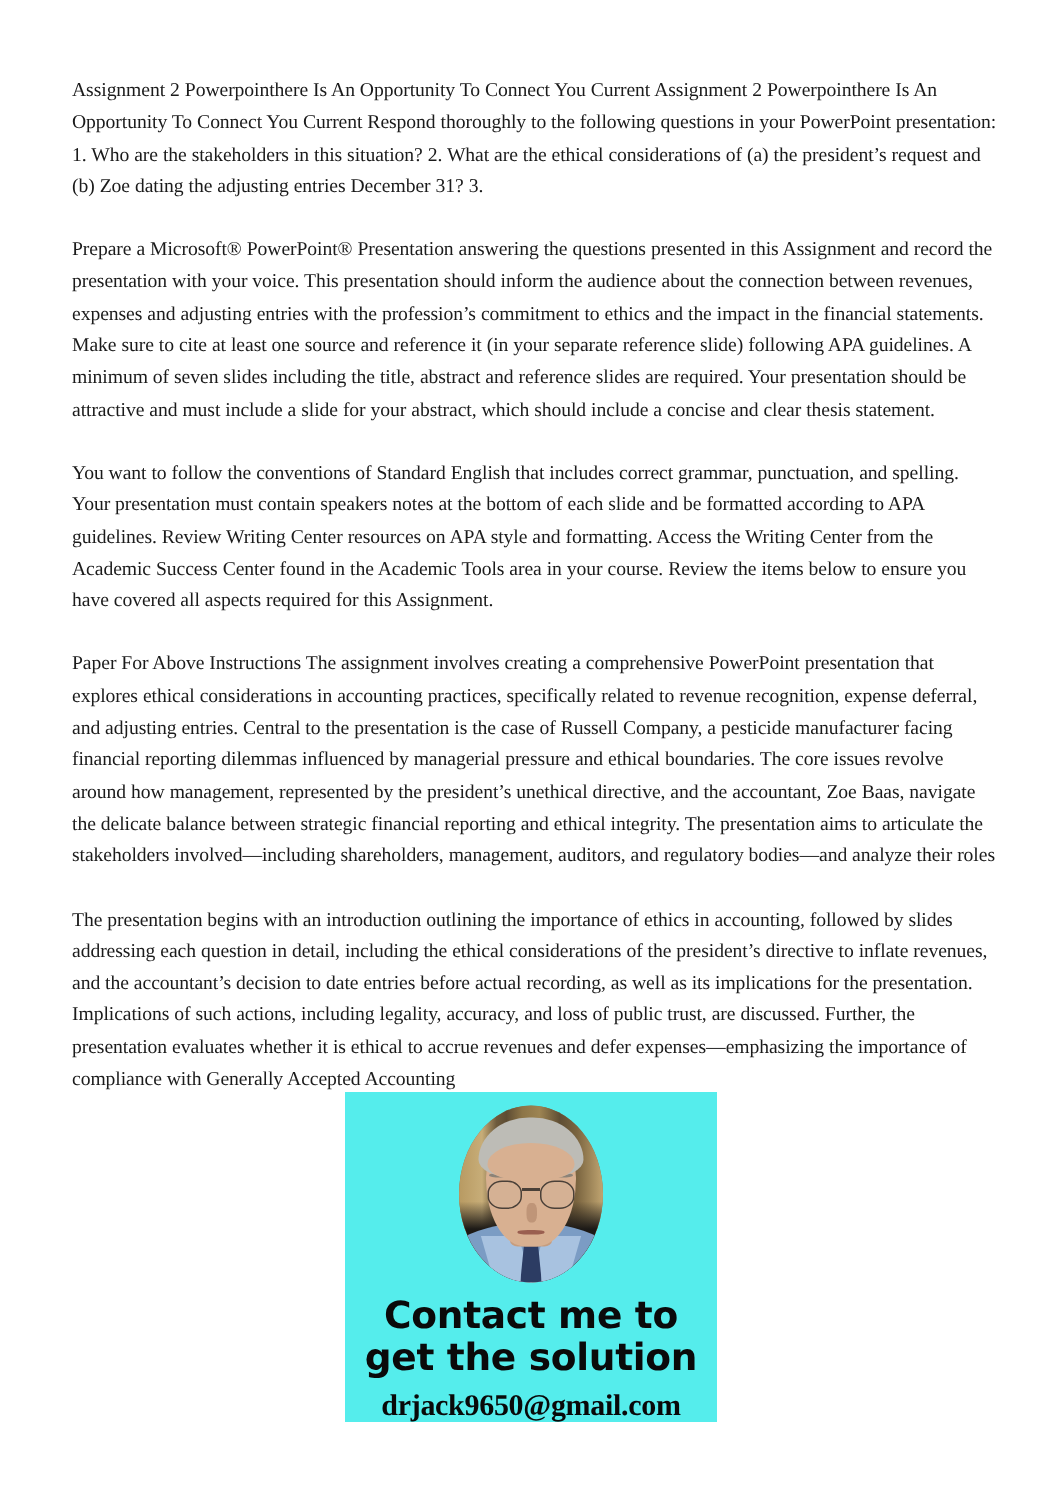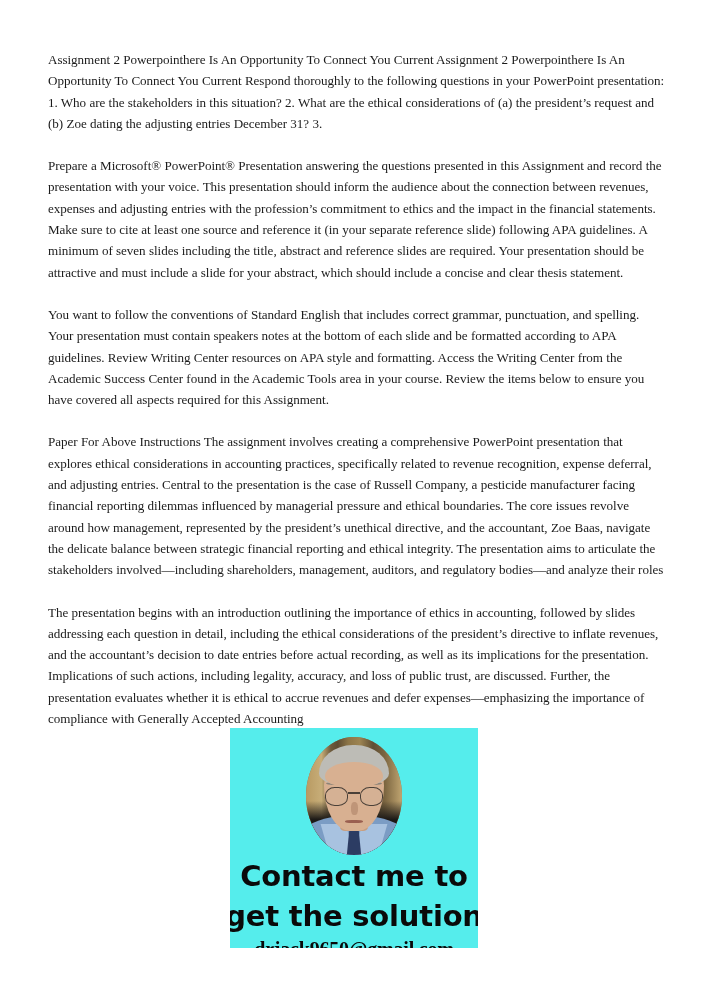--- a/index.html
+++ b/index.html
@@ -191,28 +191,28 @@
     top: 70%;
     width: 18%;
     height: 2.5%;
     background: #9a5f50;
     border-radius: 40%;
   }
 
   .ov-line {
     font-family: "DejaVu Sans", "Liberation Sans", sans-serif;
     font-weight: bold;
-    font-size: 29px;
+    font-size: 25px;
     line-height: 27px;
     color: #0a0a0a;
     letter-spacing: -0.2px;
     white-space: nowrap;
   }
   #ov-l1 { margin-top: 8px; }
-  #ov-l2 { margin-top: 13px; }
+  #ov-l2 { margin-top: 1px; }
   #ov-email {
     margin-top: 7px;
     font-family: "Liberation Serif", "DejaVu Serif", serif;
     font-weight: bold;
     font-size: 20px;
     line-height: 24px;
     color: #090909;
     text-align: left;
     letter-spacing: -0.2px;
     white-space: nowrap;

